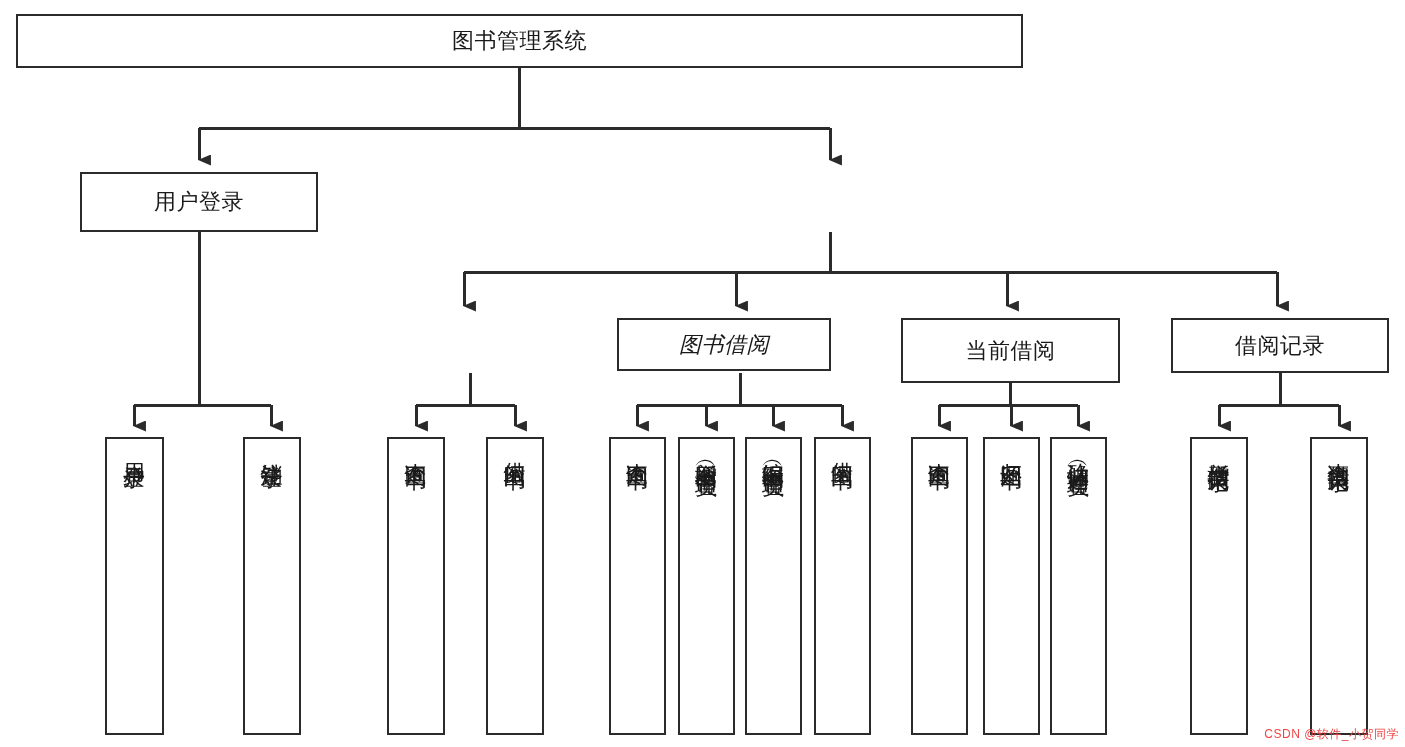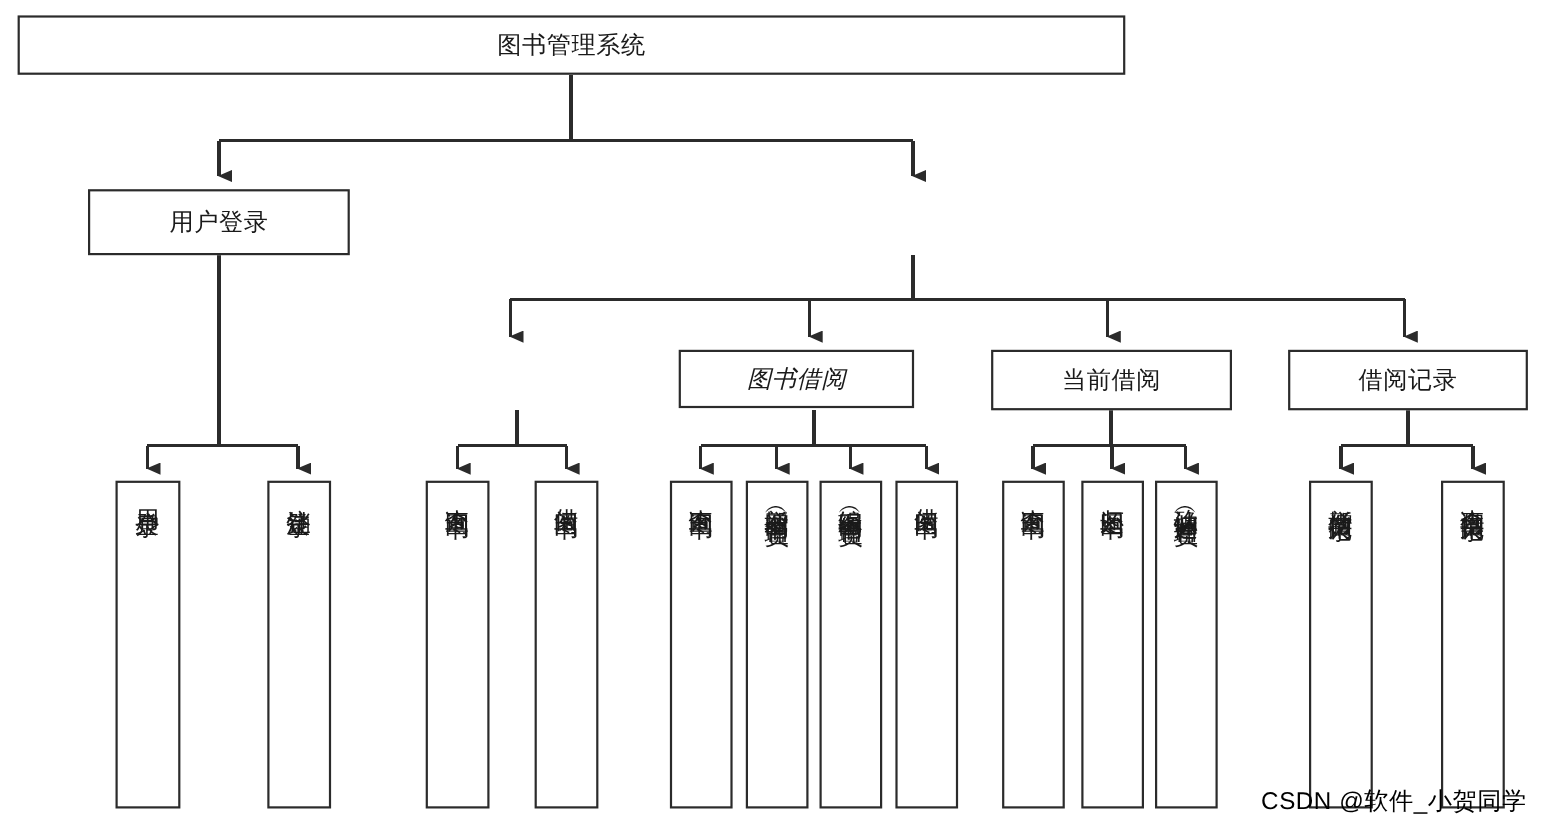--- a/index.html
+++ b/index.html
@@ -41,24 +41,24 @@
   .node.vert .label{
     writing-mode:vertical-rl;
     text-orientation:upright;
     font-size:22px;
     letter-spacing:2px;
     line-height:1.05;
     white-space:nowrap;
   }
   #watermark{
     position:absolute;
-    right:17px;
+    right:6px;
     bottom:4px;
-    font-size:22px;
-    color:#000000;
+    font-size:12px;
+    color:#ef4444;
     white-space:nowrap;
     letter-spacing:0.5px;
   }
 </style>
 </head>
 <body>
 
 <div id="diagram">
 
   <svg class="svg-layer" viewBox="0 0 1405 747" xmlns="http://www.w3.org/2000/svg">
@@ -115,21 +115,21 @@
     <span class="label">图书管理系统</span>
   </div>
 
   <div class="node horiz" style="left:80px;top:172px;width:238px;height:60px;">
     <span class="label">用户登录</span>
   </div>
 
   <div class="node horiz" style="left:617px;top:318px;width:214px;height:53px;font-style:italic;">
     <span class="label">图书借阅</span>
   </div>
-  <div class="node horiz" style="left:901px;top:318px;width:219px;height:55px;">
+  <div class="node horiz" style="left:901px;top:318px;width:219px;height:65px;">
     <span class="label">当前借阅</span>
   </div>
   <div class="node horiz" style="left:1171px;top:318px;width:218px;height:55px;">
     <span class="label">借阅记录</span>
   </div>
 
   <div class="node vert" style="left:105px;top:437px;width:59px;height:298px;">
     <span class="label">用户登录</span>
   </div>
   <div class="node vert" style="left:243px;top:437px;width:58px;height:298px;">

